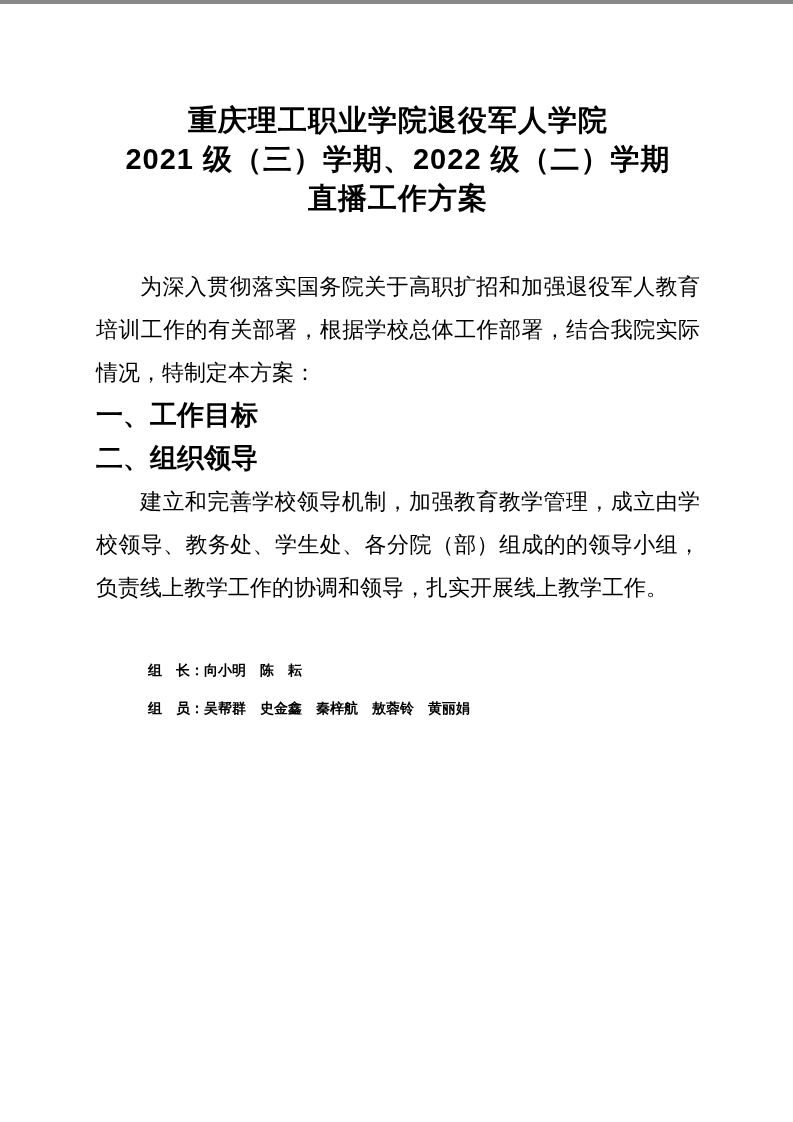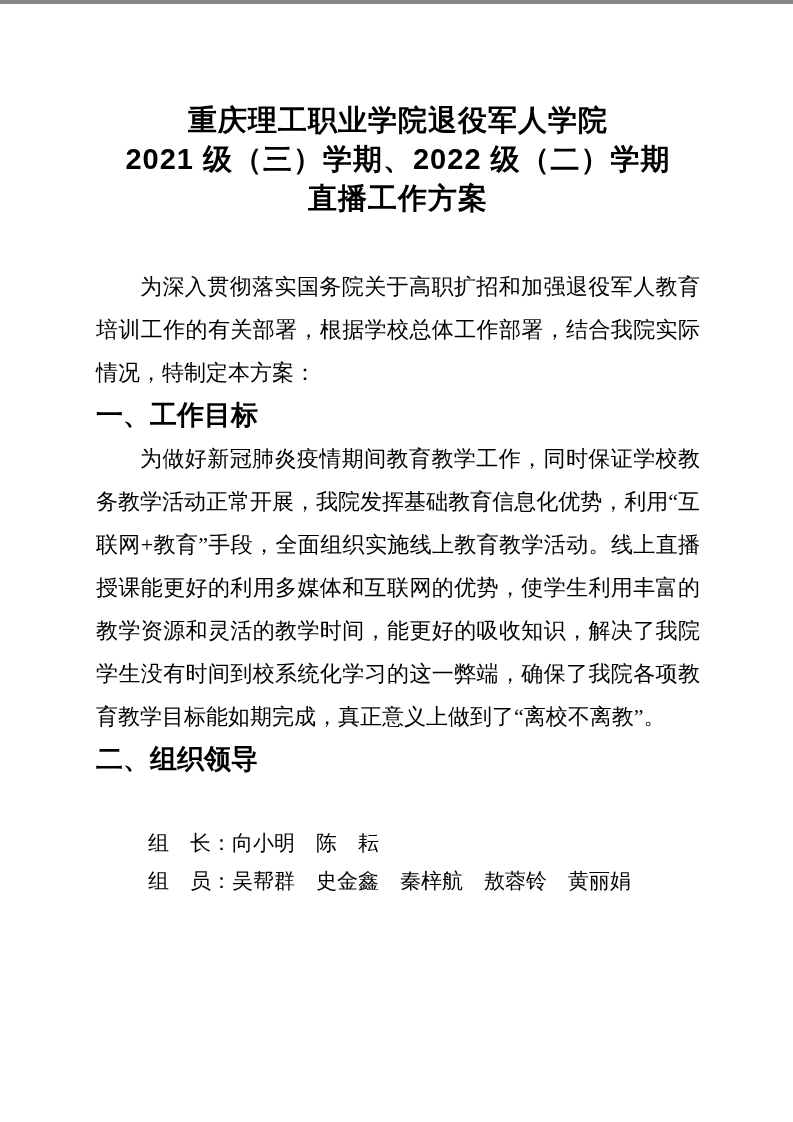--- a/index.html
+++ b/index.html
@@ -34,22 +34,23 @@
   h2.sec-heading {
     font-family: "Liberation Sans", "DejaVu Sans", sans-serif;
     font-weight: bold;
     font-size: 27px;
     line-height: 43px;
     text-align: left;
   }
   .roster {
     margin-top: 43px;
     margin-left: 52px;
-    font-size: 21px;
+    font-size: 14px;
     line-height: 38px;
+    font-weight: bold;
   }
   .roster-row { white-space: nowrap; }
   .roster-label {
     display: inline-block;
     width: 4em;
     text-align: left;
   }
   .roster-names { display: inline; }
 </style>
 </head>
@@ -59,23 +60,23 @@
 
   <h1 class="doc-title">
     <span class="title-line">重庆理工职业学院退役军人学院</span>
     <span class="title-line">2021 级（三）学期、2022 级（二）学期</span>
     <span class="title-line">直播工作方案</span>
   </h1>
 
   <p class="para">为深入贯彻落实国务院关于高职扩招和加强退役军人教育培训工作的有关部署，根据学校总体工作部署，结合我院实际情况，特制定本方案：</p>
 
   <h2 class="sec-heading">一、工作目标</h2>
-  <p class="para">为做好新冠肺炎疫情期间教育教学工作，同时保证学校教务教学活动正常开展，我院发挥基础教育信息化优势，利用“互联网+教育”手段，全面组织实施线上教育教学活动。线上直播授课能更好的利用多媒体和互联网的优势，使学生利用丰富的教学资源和灵活的教学时间，能更好的吸收知识，解决了我院学生没有时间到校系统化学习的这一弊端，确保了我院各项教育教学目标能如期完成，真正意义上做到了“离校不离教”。</p>
 
   <h2 class="sec-heading">二、组织领导</h2>
+  <p class="para">建立和完善学校领导机制，加强教育教学管理，成立由学校领导、教务处、学生处、各分院（部）组成的的领导小组，负责线上教学工作的协调和领导，扎实开展线上教学工作。</p>
 
   <div class="roster">
     <div class="roster-row">
       <span class="roster-label">组　长：</span><span class="roster-names">向小明　陈　耘</span>
     </div>
     <div class="roster-row">
       <span class="roster-label">组　员：</span><span class="roster-names">吴帮群　史金鑫　秦梓航　敖蓉铃　黄丽娟</span>
     </div>
   </div>
 

